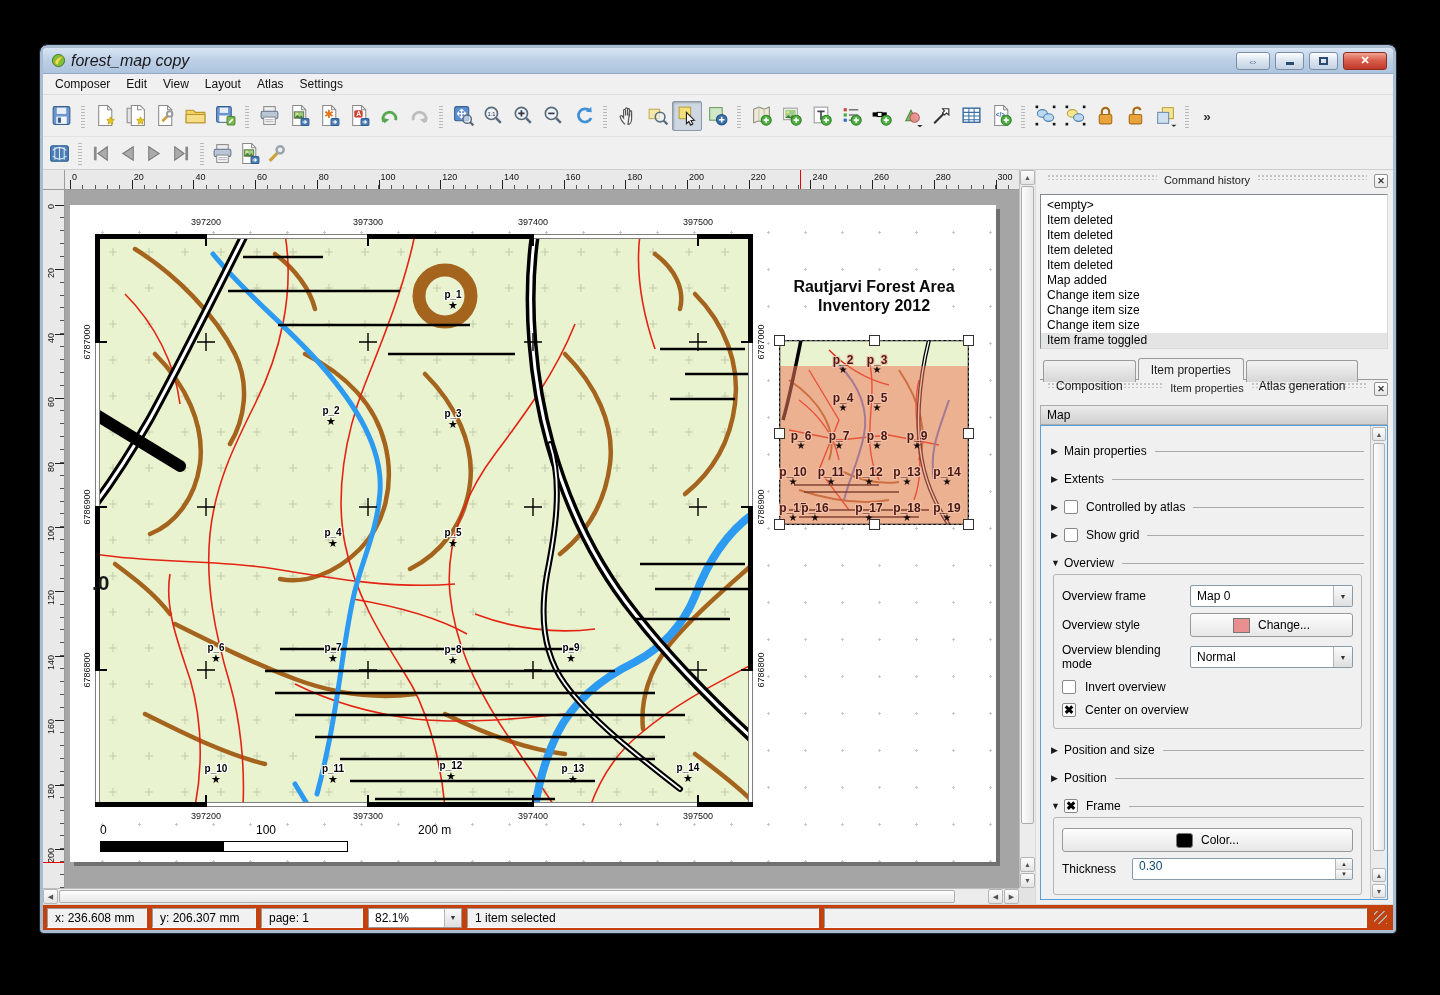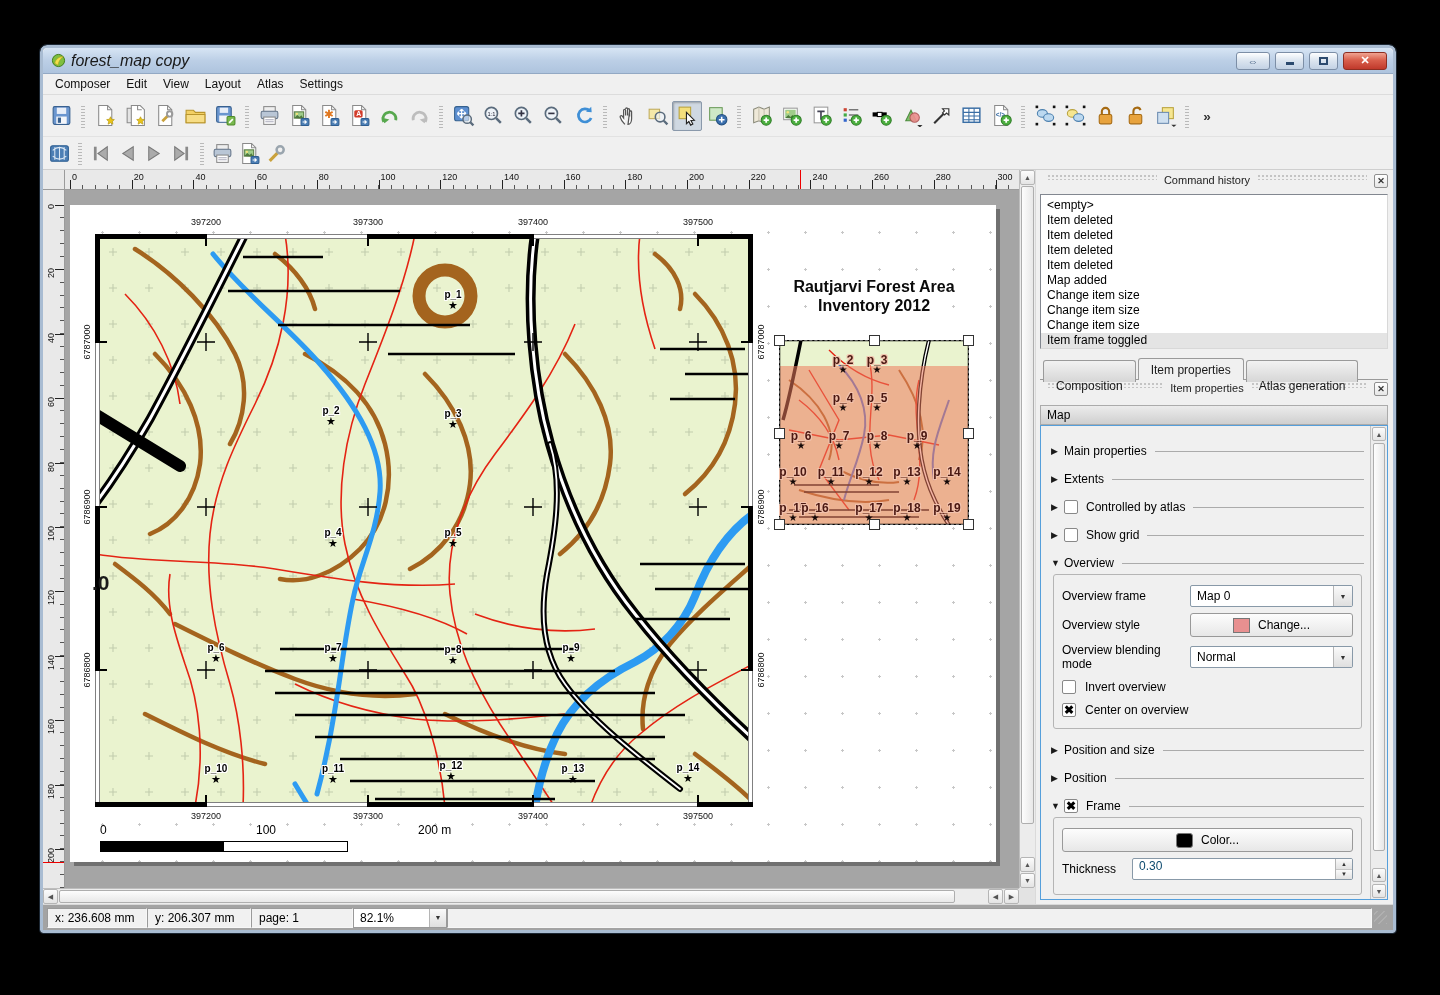--- a/index.html
+++ b/index.html
@@ -156,22 +156,22 @@
   .crow span{font-size:12px;color:#000;}
   .spin{flex:1;height:22px;display:flex;border:1px solid #8899a8;border-radius:2px;background:#fff;overflow:hidden;}
   .spin .sval{flex:1;font-size:12px;padding:0 6px;color:#0c4a6e;}
   .spin .sbtns{width:17px;display:flex;flex-direction:column;border-left:1px solid #b5b5b5;}
   .spin .sbtns div{flex:1;background:linear-gradient(#fafafa,#e2e2e2);font-size:6px;color:#333;
         display:flex;align-items:center;justify-content:center;cursor:pointer;}
   .spin .sbtns div:first-child{border-bottom:1px solid #c5c5c5;}
   #props-vscroll{width:17px;border-left:1px solid #c3c3c3;background:#ececec;position:relative;flex:0 0 auto;}
 
   
-  #statusbar{height:26px;background:#a3a3a3;border-top:1px solid #d8d8d8;display:flex;
-             align-items:center;padding:0 6px 0 4px;flex:0 0 auto;}
+  #statusbar{height:26px;background:#c2410c;border-top:1px solid #d8d8d8;display:flex;
+             align-items:center;padding:0 6px 0 4px;gap:5px;flex:0 0 auto;}
   .sfield{height:20px;border:1px solid;border-color:#9a9a9a #f7f7f7 #f7f7f7 #9a9a9a;
           background:#f1f1f1;font-size:12px;color:#000;padding:2px 7px;white-space:nowrap;}
   .sfield.msg{flex:1;}
   .zoom-combo{height:20px;width:94px;display:flex;border:1px solid #9a9a9a;background:#fff;cursor:pointer;}
   .zoom-combo .val{flex:1;font-size:12px;padding:2px 6px;color:#000;}
   .zoom-combo .carrow{width:17px;background:linear-gradient(#fafafa,#dfdfdf);border-left:1px solid #b5b5b5;
         display:flex;align-items:center;justify-content:center;font-size:7px;color:#333;}
   .grip{width:13px;height:13px;margin-left:2px;
         background:repeating-linear-gradient(135deg,transparent 0 2px,#b0b0b0 2px 3px,transparent 3px 5px);}
 </style>
@@ -1036,16 +1036,17 @@
   </div>
 
   <div id="statusbar">
     <span class="sfield" style="width:100px;">x: 236.608 mm</span>
     <span class="sfield" style="width:104px;">y: 206.307 mm</span>
     <span class="sfield" style="width:102px;">page: 1</span>
     <div class="zoom-combo">
       <span class="val">82.1%</span>
       <span class="carrow">▼</span>
     </div>
+    <span class="sfield" style="width:352px;">1 item selected</span>
     <span class="sfield msg"></span>
     <span class="grip"></span>
   </div>
 </div>
 
 </body></html>

